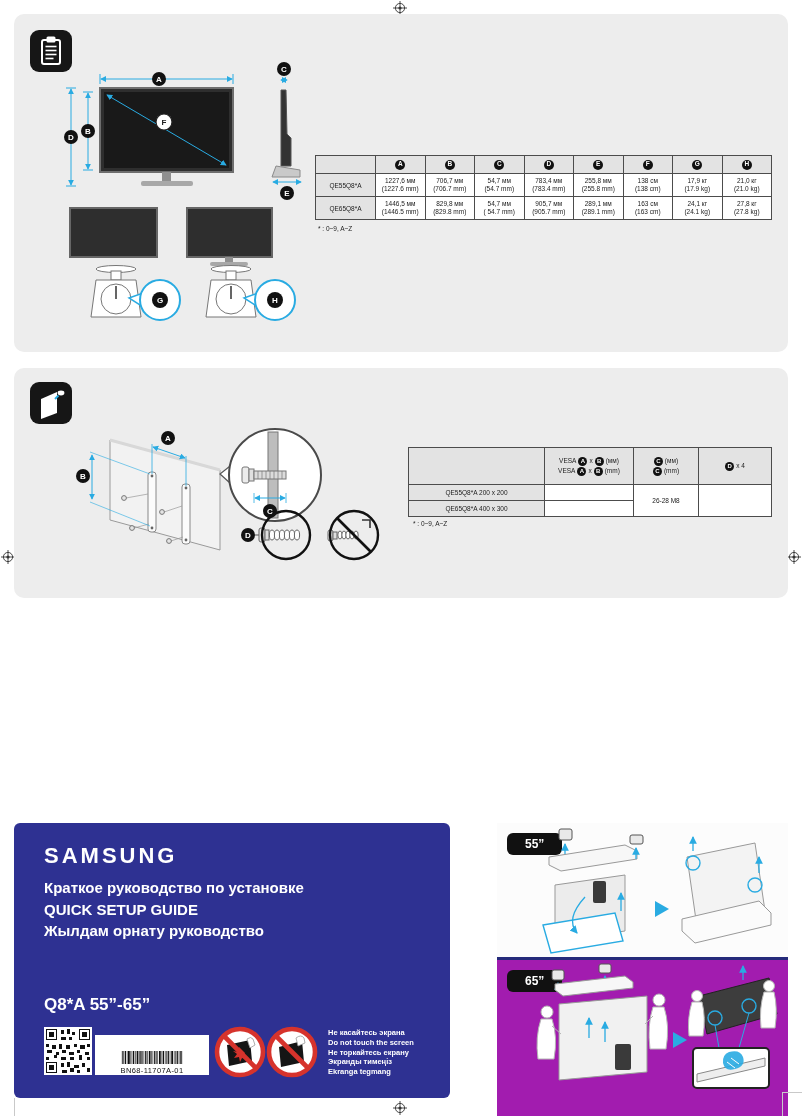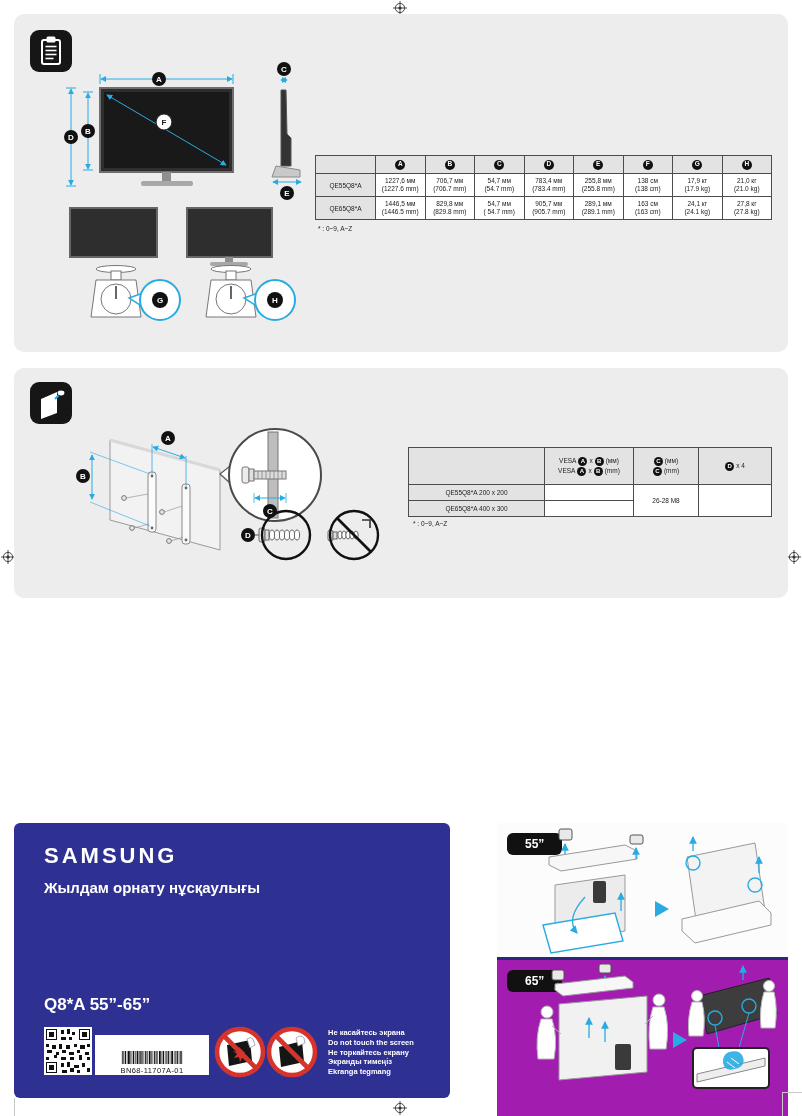--- a/index.html
+++ b/index.html
@@ -414,21 +414,23 @@
           <td></td>
         </tr>
       </tbody>
     </table>
     <div class="footnote" style="left:399px;top:152px">* : 0~9, A~Z</div>
   </section>
 
   <div class="blue-panel">
     <div class="brand">SAMSUNG</div>
     <div class="titles">
-      <div>Жылдам орнату нұсқаулығы</div>
+      <div>Краткое руководство по установке</div>
+      <div>QUICK SETUP GUIDE</div>
+      <div>Жылдам орнату руководство</div>
     </div>
     <div class="model-line">Q8*A 55”-65”</div>
 
     <div class="qr-tile">
       <svg width="48" height="48" viewBox="0 0 29 29" shape-rendering="crispEdges">
         <rect x="0" y="0" width="29" height="29" fill="#fff"></rect>
         <g fill="#111">
           <rect x="1" y="1" width="7" height="7"></rect>
             <rect x="21" y="1" width="7" height="7"></rect>
             <rect x="1" y="21" width="7" height="7"></rect>

